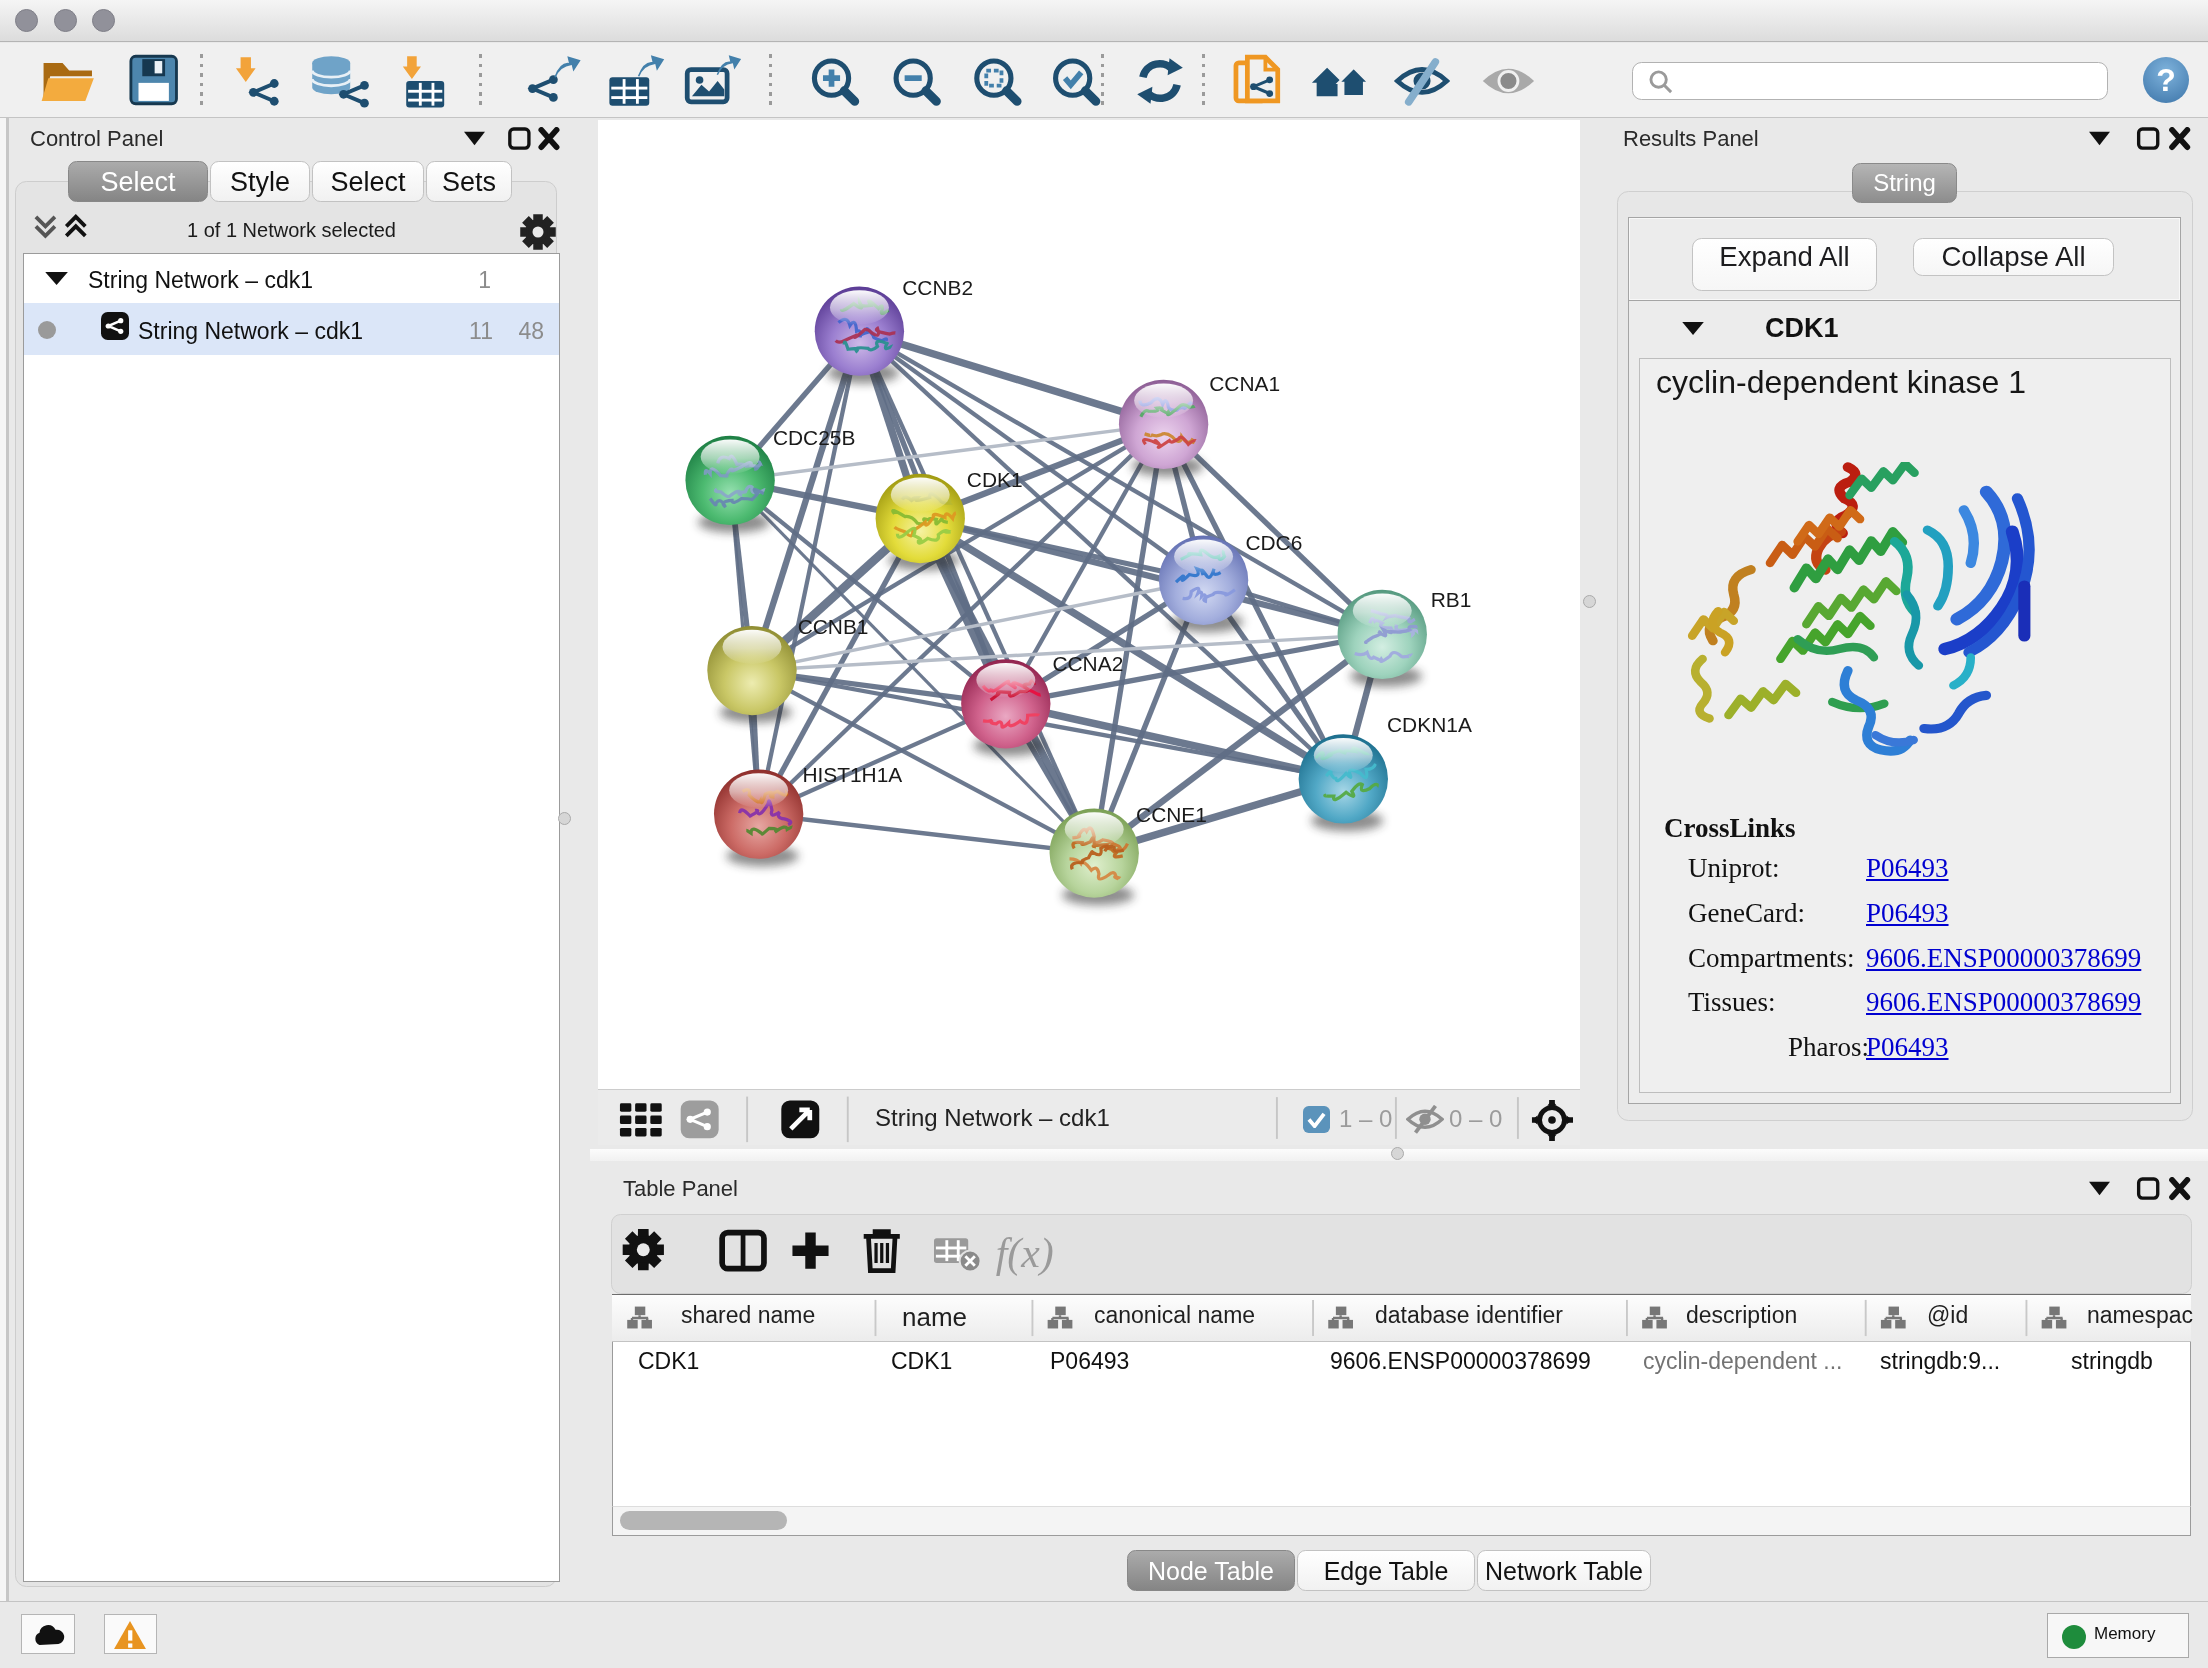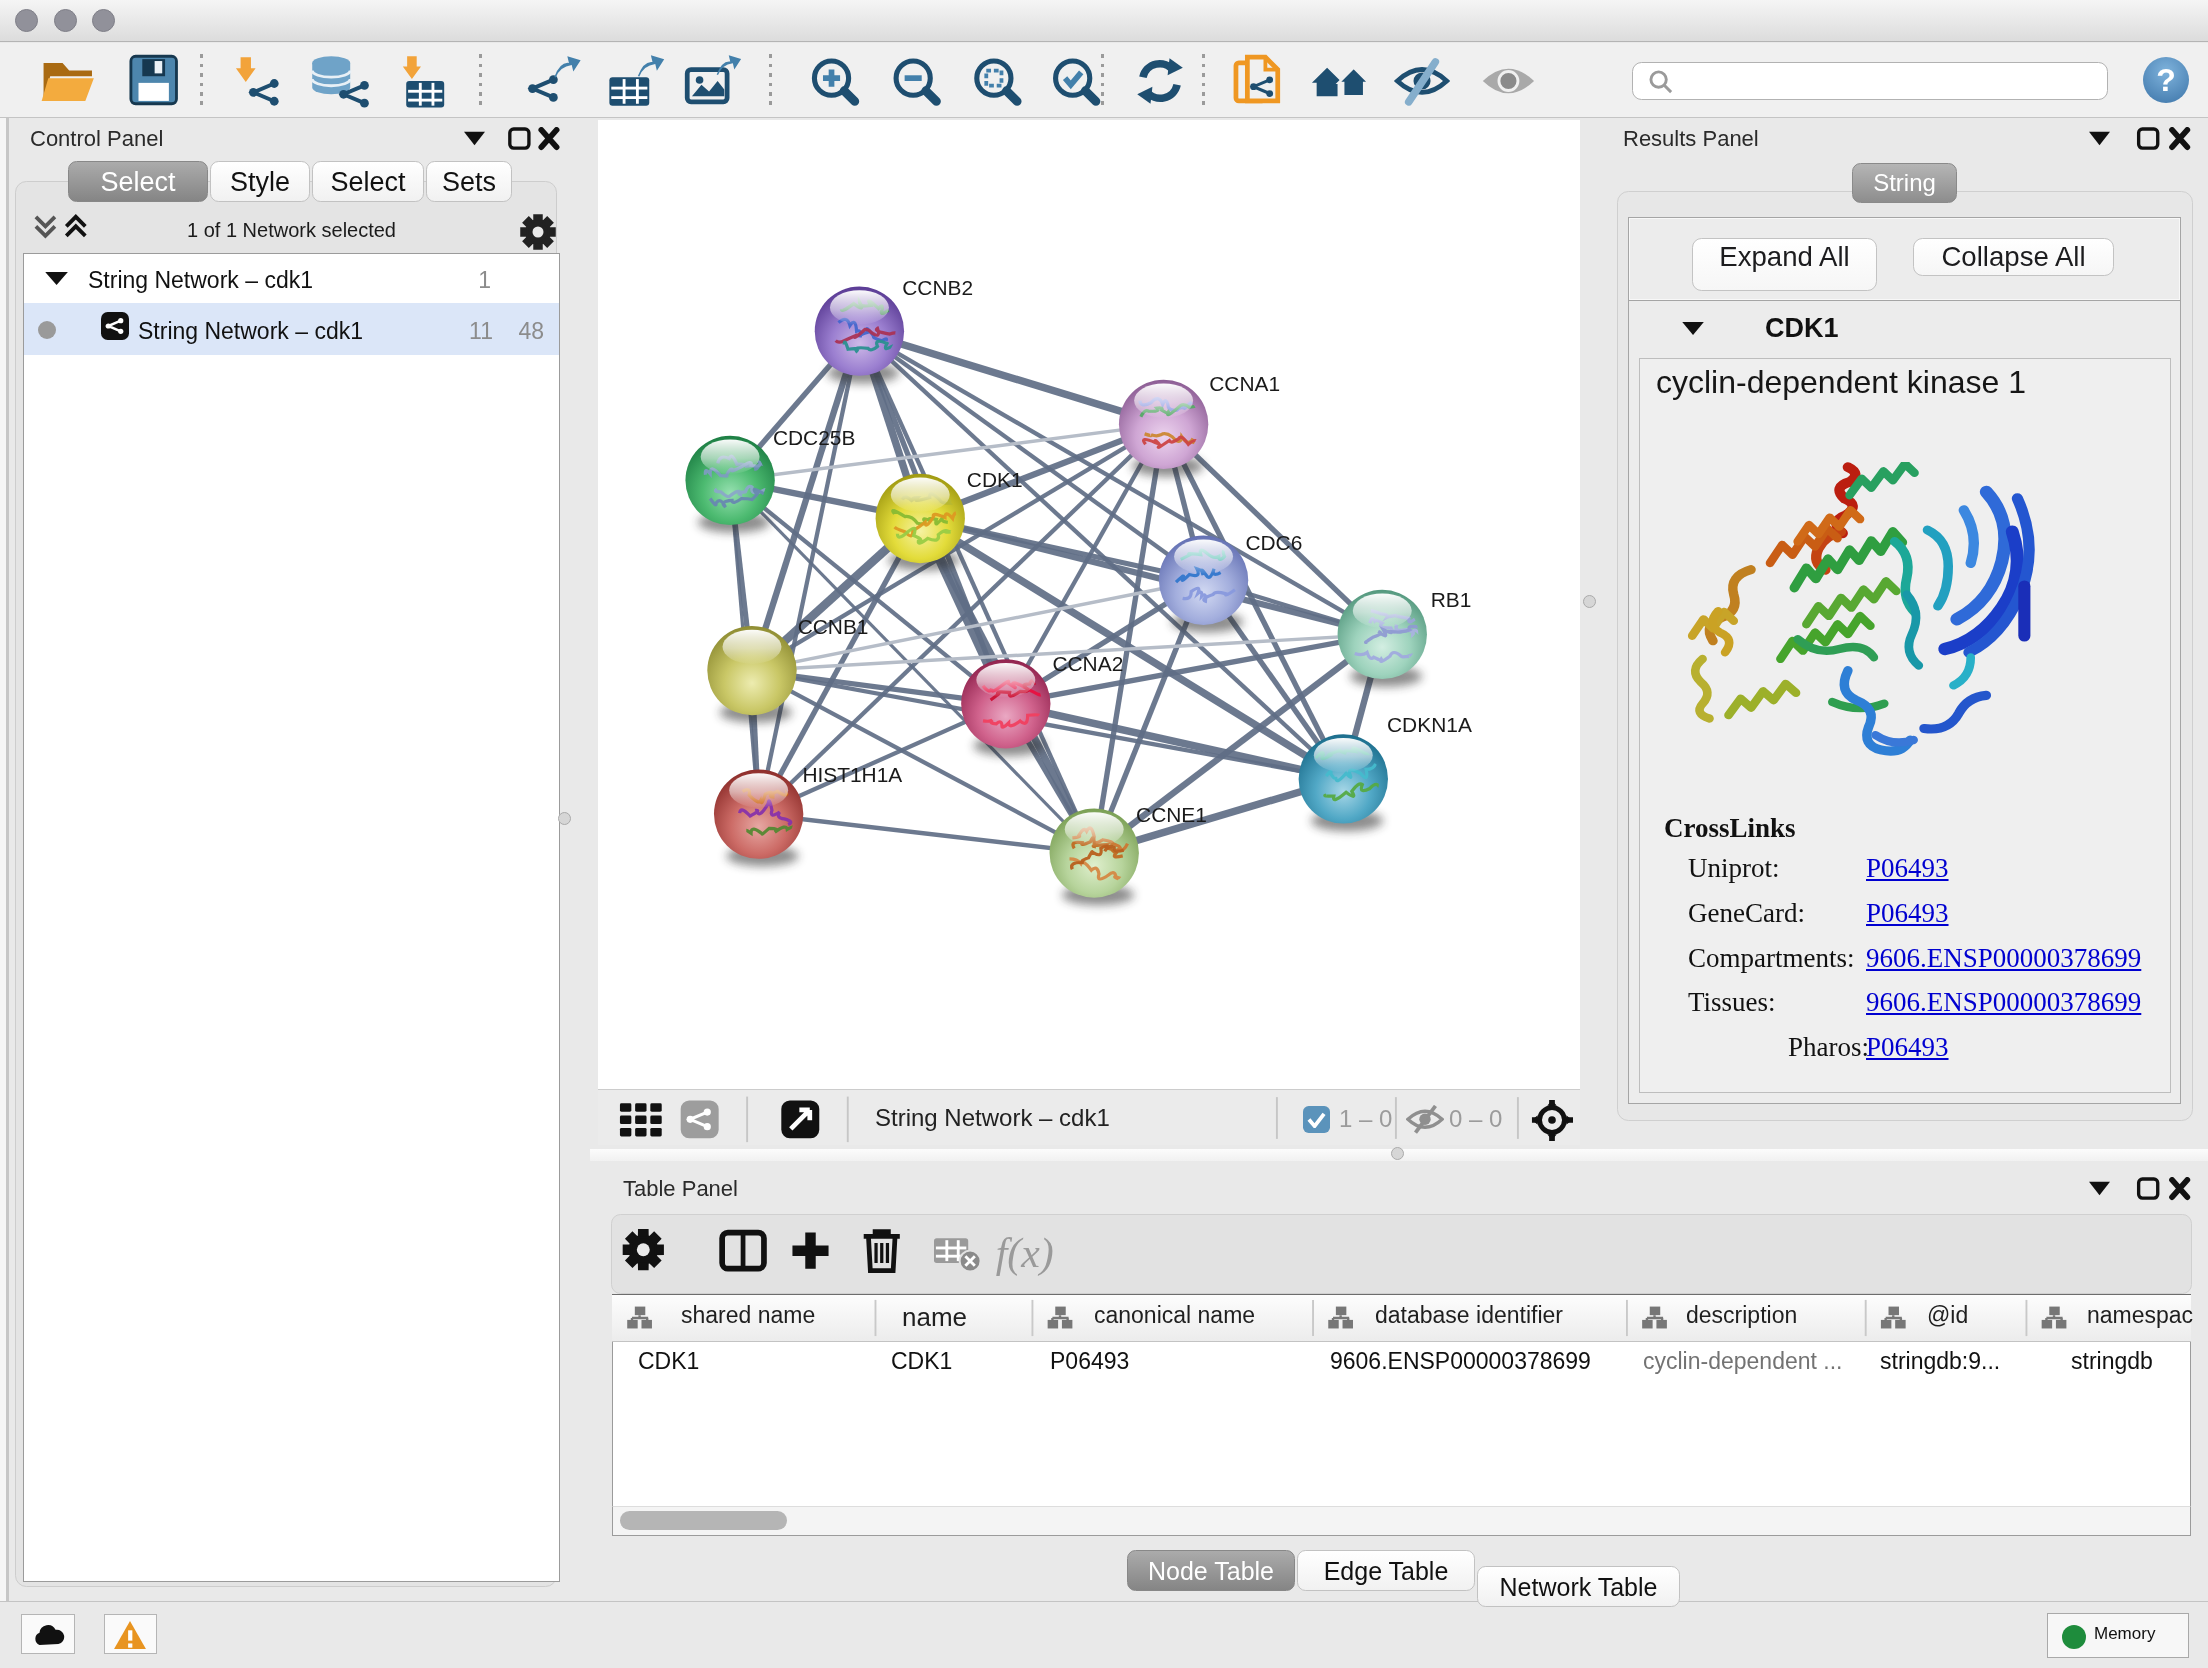--- a/index.html
+++ b/index.html
@@ -624,21 +624,21 @@
 <div class="abs" style="left:891px;top:1348px;white-space:nowrap;font-size:23px;color:#111;">CDK1</div>
 <div class="abs" style="left:1050px;top:1348px;white-space:nowrap;font-size:23px;color:#111;">P06493</div>
 <div class="abs" style="left:1330px;top:1348px;white-space:nowrap;font-size:23px;color:#111;">9606.ENSP00000378699</div>
 <div class="abs" style="left:1643px;top:1348px;white-space:nowrap;font-size:23px;color:#737373;">cyclin-dependent ...</div>
 <div class="abs" style="left:1880px;top:1348px;white-space:nowrap;font-size:23px;color:#111;">stringdb:9...</div>
 <div class="abs" style="left:2071px;top:1348px;white-space:nowrap;font-size:23px;color:#111;">stringdb</div>
 <div class="abs" style="left:612px;top:1506px;width:1579px;height:30px;background:#f4f4f4;border:1px solid #9b9b9b;border-top:1px solid #ddd;"></div>
 <div class="abs" style="left:620px;top:1511px;width:167px;height:19px;border-radius:9.5px;background:#b5b5b5;"></div>
 <div class="tabbtn tabsel" style="left:1127px;top:1550px;width:168px;line-height:41px;font-size:25px;">Node Table</div>
 <div class="tabbtn" style="left:1297px;top:1550px;width:178px;line-height:41px;font-size:25px;">Edge Table</div>
-<div class="tabbtn" style="left:1477px;top:1550px;width:203px;line-height:41px;font-size:25px;margin-top:16px;">Network Table</div>
+<div class="tabbtn" style="left:1477px;top:1550px;width:174px;line-height:41px;font-size:25px;">Network Table</div>
 <div class="abs" style="left:0px;top:1601px;width:2208px;height:68px;background:#e9e9e9;border-top:1px solid #c4c4c4;"></div>
 <div class="abs" style="left:21px;top:1614px;width:54px;height:40px;background:#fafafa;border:1px solid #b5b5b5;"></div>
 <svg class="abs" style="left:31px;top:1624px;" width="34" height="23" viewBox="0 0 36 24">
     <path d="M9 22 a7 7 0 0 1 0 -13 a9 9 0 0 1 17 -3 a7.5 7.5 0 0 1 3 15 z" fill="#111"></path>
   </svg>
 <div class="abs" style="left:104px;top:1614px;width:53px;height:40px;background:#fafafa;border:1px solid #b5b5b5;"></div>
 <svg class="abs" style="left:113px;top:1620px;" width="34" height="30" viewBox="0 0 36 32">
     <path d="M18 1 L35 31 H1 z" fill="#e89420"></path>
     <rect x="16" y="11" width="4.5" height="11" fill="#fff"></rect>
     <rect x="16" y="25" width="4.5" height="4.5" fill="#fff"></rect>

